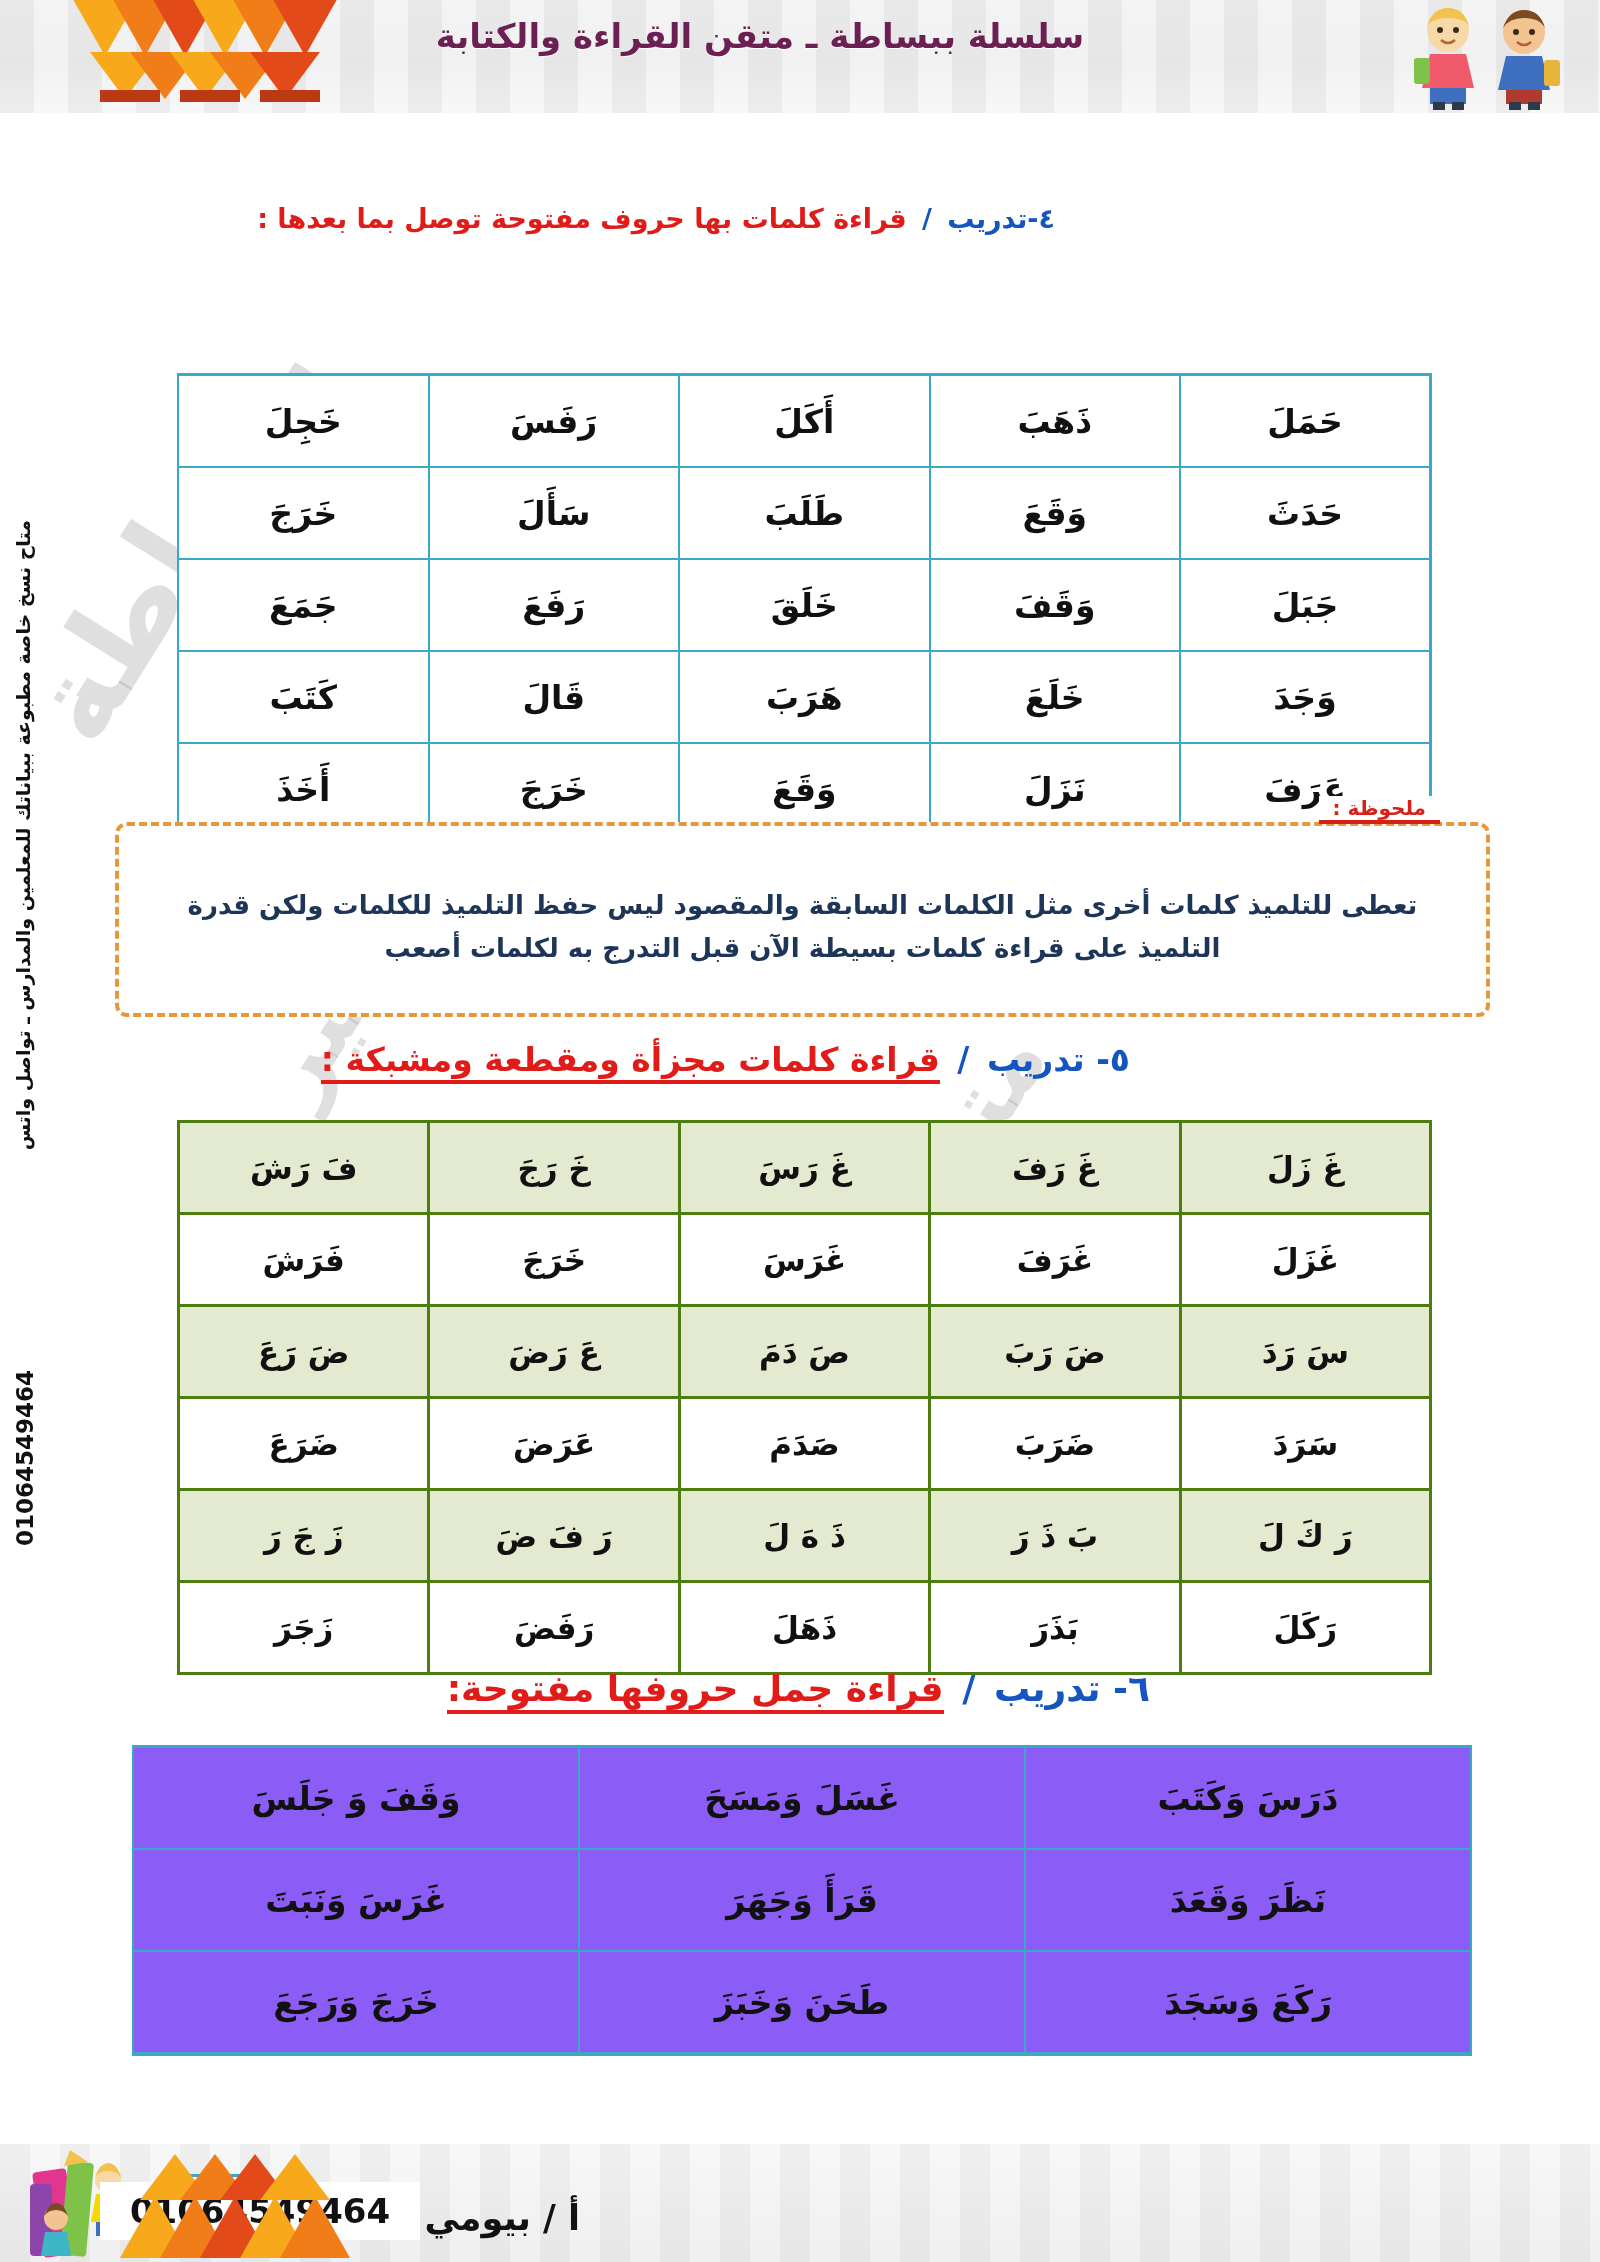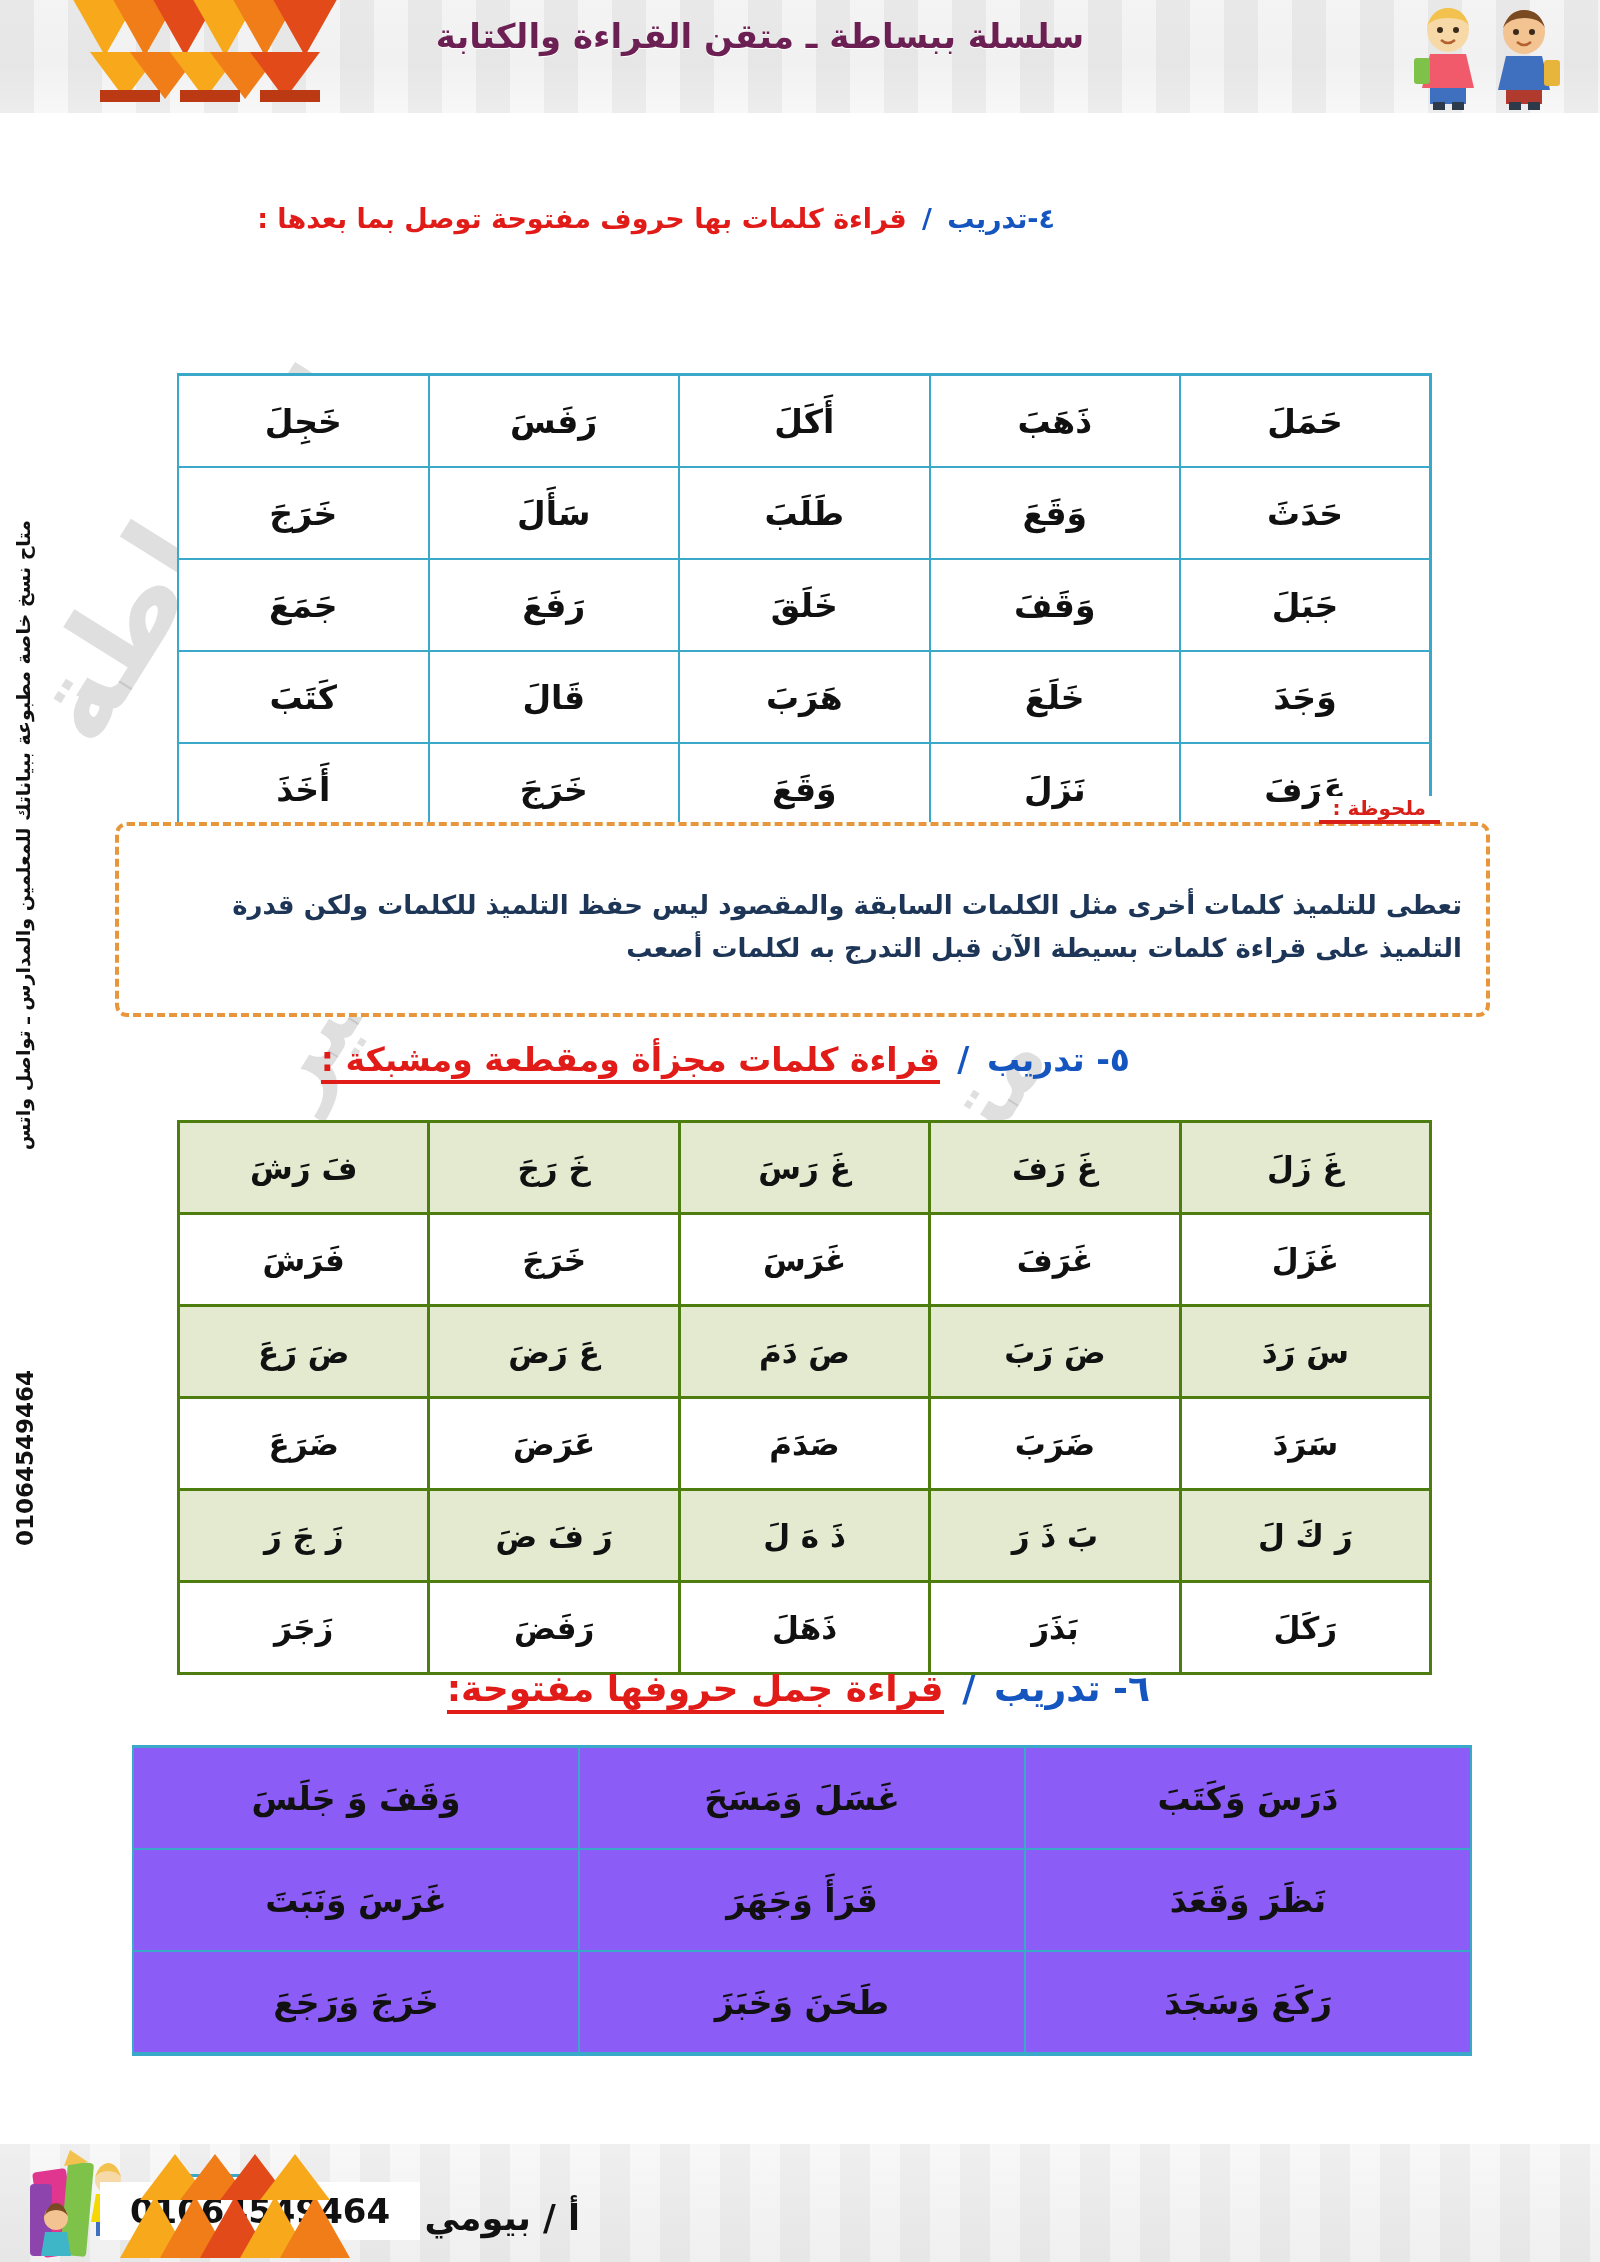--- a/index.html
+++ b/index.html
@@ -99,21 +99,21 @@
   .note-label{
     position:absolute;right:46px;top:-30px;
     background:#ffffff;padding:0 14px;
     font-size:20px;font-weight:bold;color:#d81f18;
     border-bottom:4px solid #d81f18;
     font-family:"DejaVu Sans","Liberation Sans",sans-serif;
     white-space:nowrap;
   }
   .note-body{
     position:absolute;right:24px;left:24px;top:58px;
-    text-align:right;line-height:1.65;
+    text-align:center;line-height:1.65;
     font-size:26px;font-weight:bold;color:#1d3557;
     font-family:"DejaVu Sans","Liberation Sans",sans-serif;
   }
 
   
   #table2{
     right:168px;top:1120px;width:1255px;
   }
   #table2 td{
     border:3px solid #4d7c0f;

